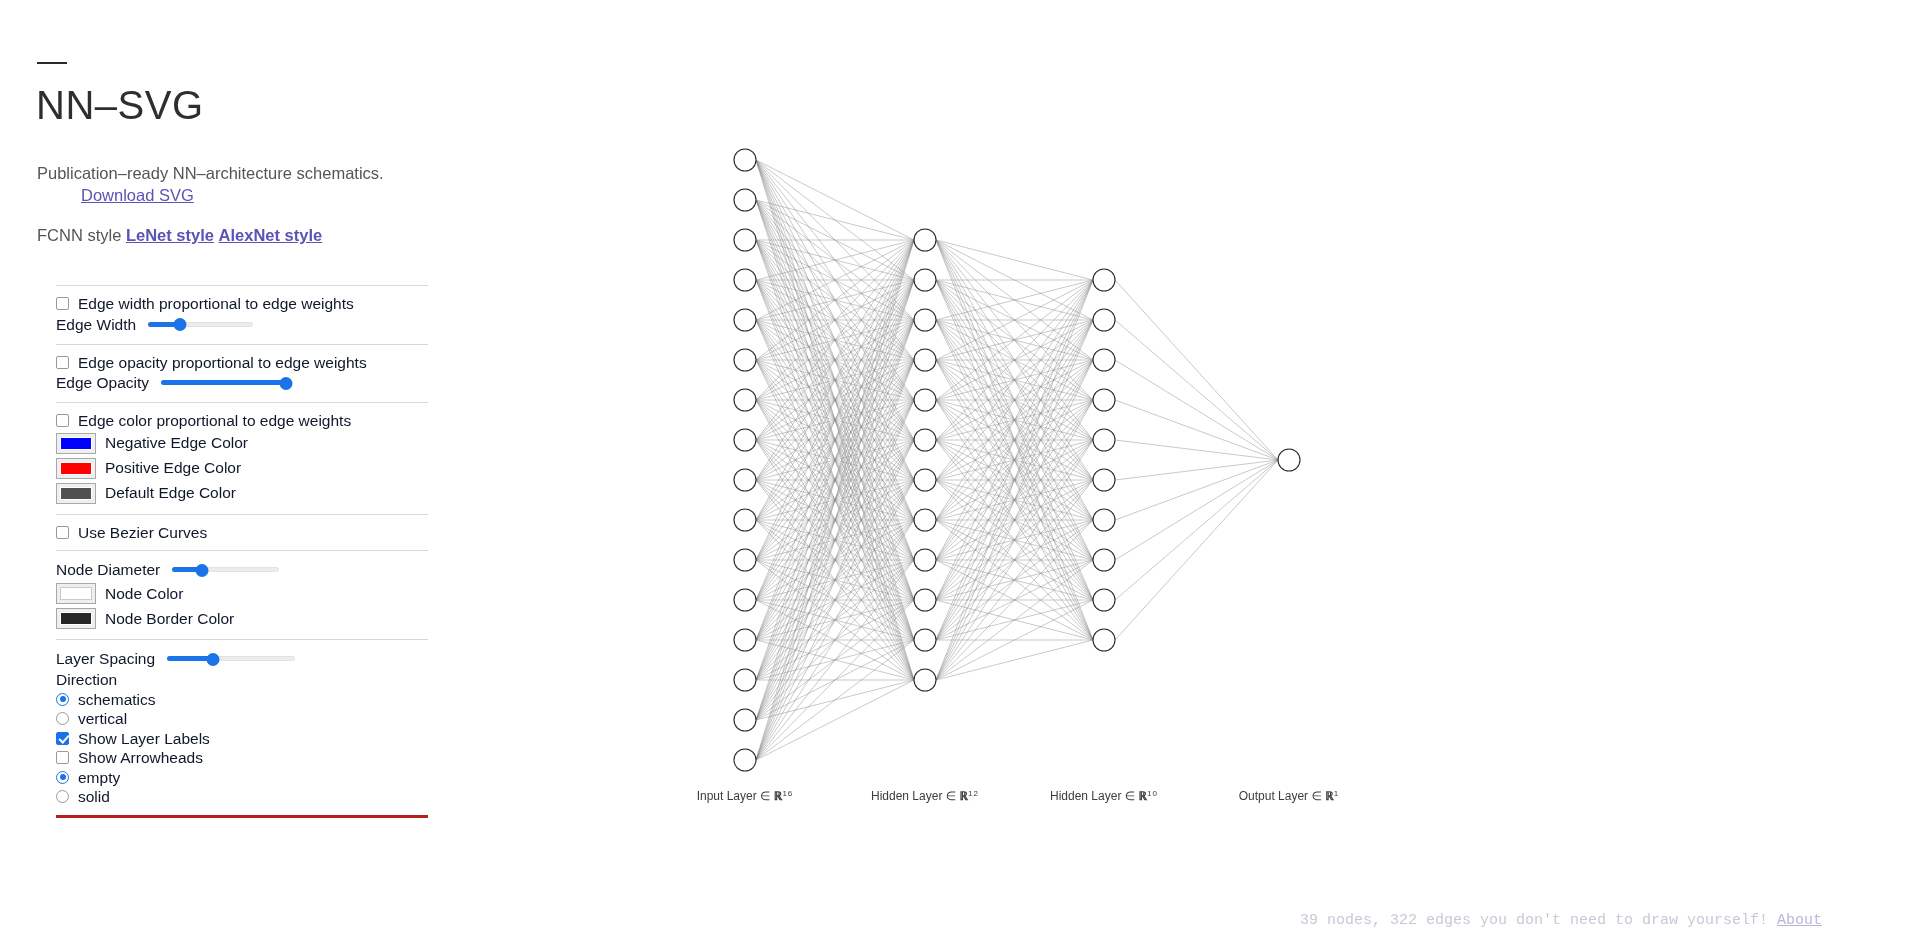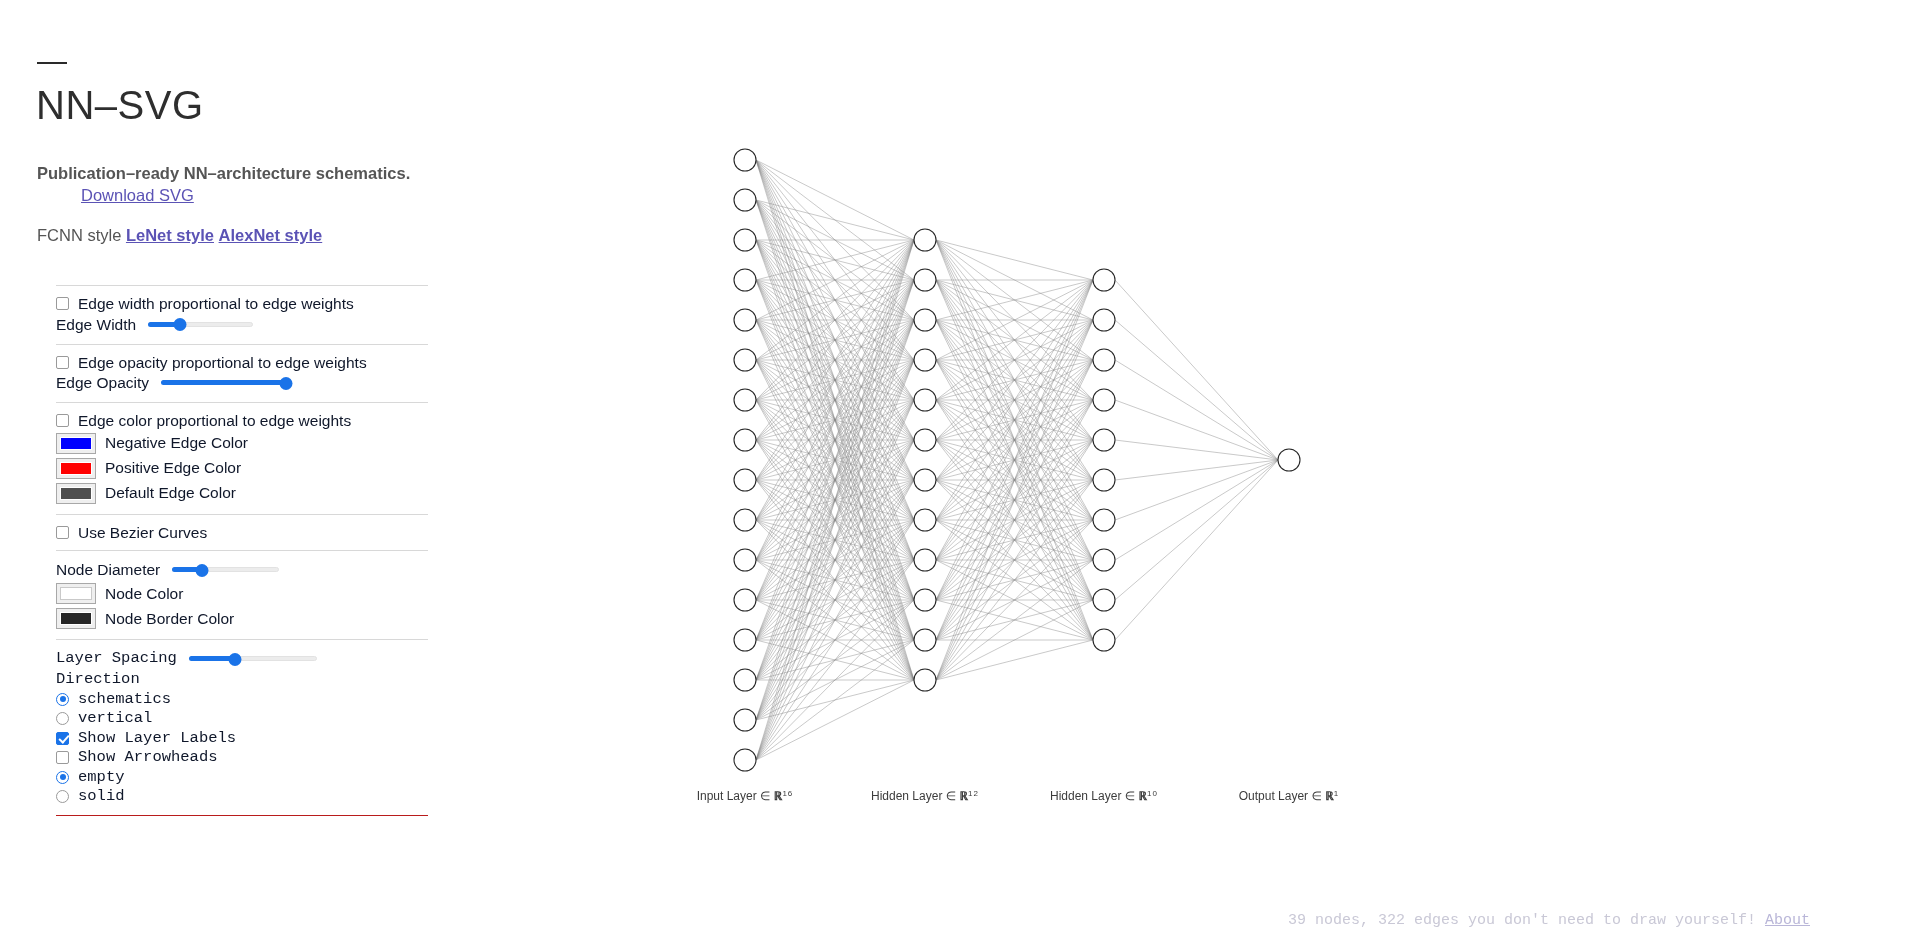--- a/index.html
+++ b/index.html
@@ -10,20 +10,21 @@
     width: 1920px;
     height: 941px;
     overflow: hidden;
     font-family: "Liberation Sans", sans-serif;
   }
   #page {
     position: relative;
     width: 1832px;
     height: 941px;
     background: #ffffff;
+    padding-left: 12px;
   }
 
   
   #left-panel {
     position: absolute;
     left: 0;
     top: 0;
     width: 440px;
     height: 941px;
     padding: 0;
@@ -45,21 +46,21 @@
     color: #2e2e2e;
     letter-spacing: 0.5px;
     line-height: 1;
   }
   #tagline {
     position: absolute;
     left: 37px;
     top: 164px;
     font-size: 16.5px;
     color: #555555;
-    font-weight: 700;
+    font-weight: 400;
   }
   #download-link {
     position: absolute;
     left: 37px;
     top: 186px;
     font-size: 16.5px;
     color: #5b53b5;
     text-decoration: underline;
     cursor: pointer;
     margin-left: 44px;
@@ -93,21 +94,21 @@
   }
   .style-heading {
     font-size: 16px;
     color: #555555;
     padding-bottom: 22px;
   }
   .section {
     border-top: 1px solid #d8d8d8;
     padding: 8px 0 8px 0;
   }
-  .section.last { border-bottom: 1px solid #b91c1c; font-family: Liberation Mono, monospace; }
+  .section.last { border-bottom: 3px solid #b91c1c; }
   .row {
     display: flex;
     align-items: center;
     line-height: 1;
     padding: 2px 0;
     white-space: nowrap;
   }
   .row .lbl {
     font-size: 15.5px;
     color: #0f172a;

